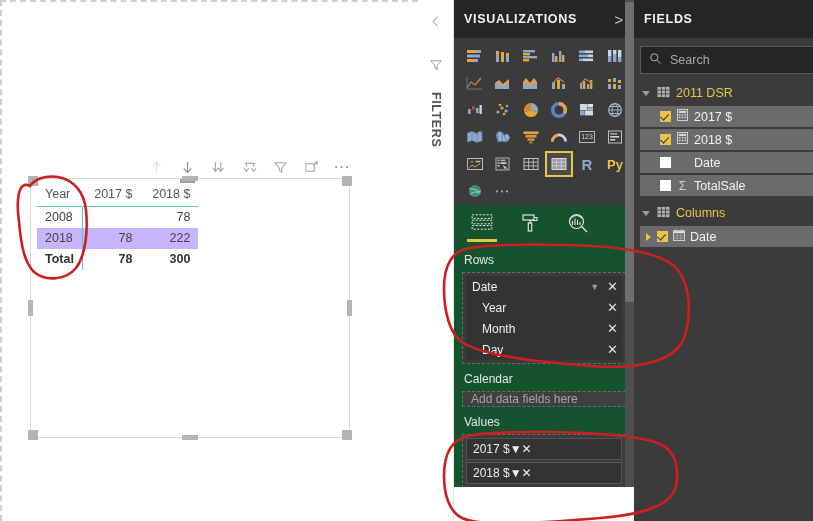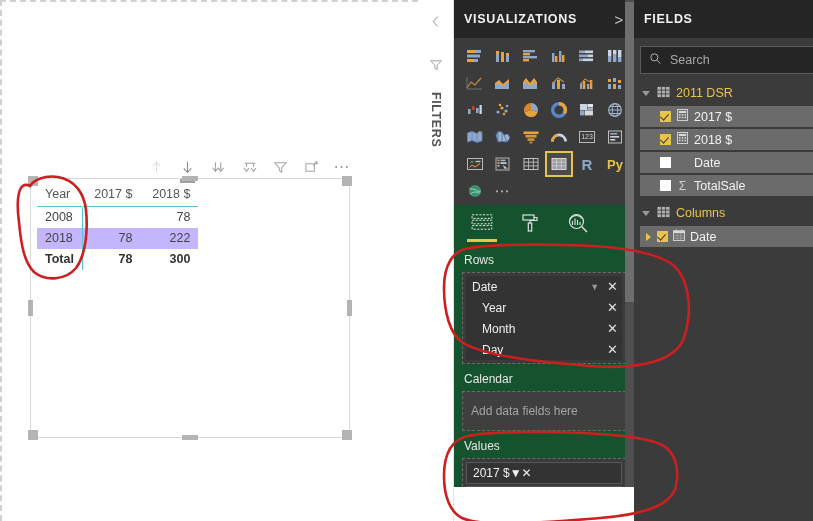--- a/index.html
+++ b/index.html
@@ -162,21 +162,21 @@
   .well-label {
     font-size:12px; color:#e6e6e6; margin:8px 0 5px 2px;
   }
   .well-box {
     border:1px dashed #6a6a6a;
     padding:3px;
     background:#3b3b3b;
   }
   .well-box.empty {
     background:#3f3f3f;
-    padding:12px 8px;
+    padding:0 8px;
     color:#a5a5a5; font-size:12px;
   }
   .chip-group { background:#333333; padding:0; }
   .chip {
     display:flex; align-items:center;
     height:21px; padding:0 4px 0 6px;
     color:#f0f0f0; font-size:12px;
     background:#333333;
     cursor:pointer;
   }

